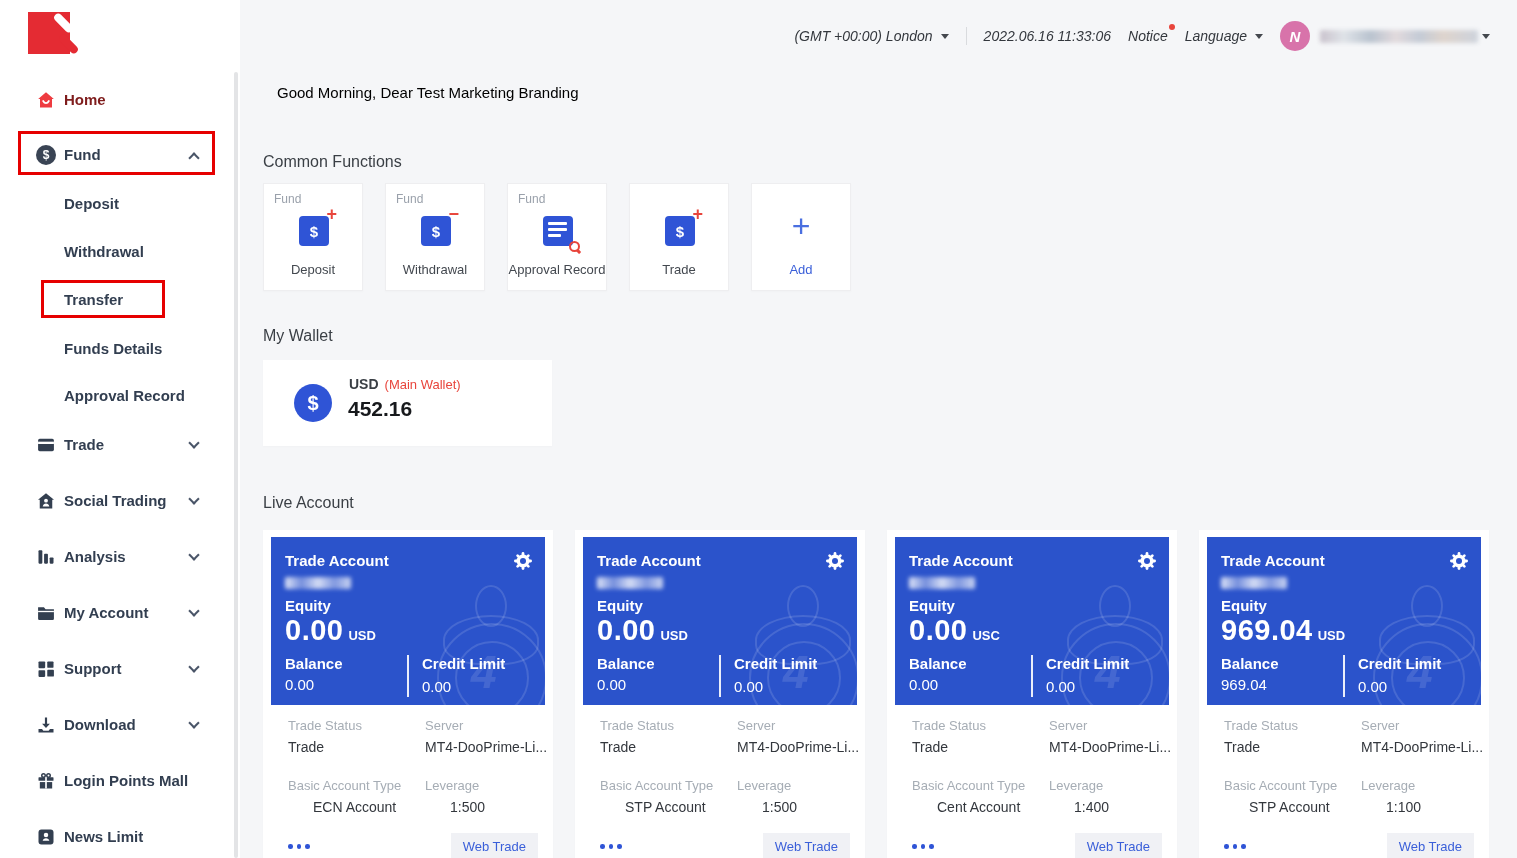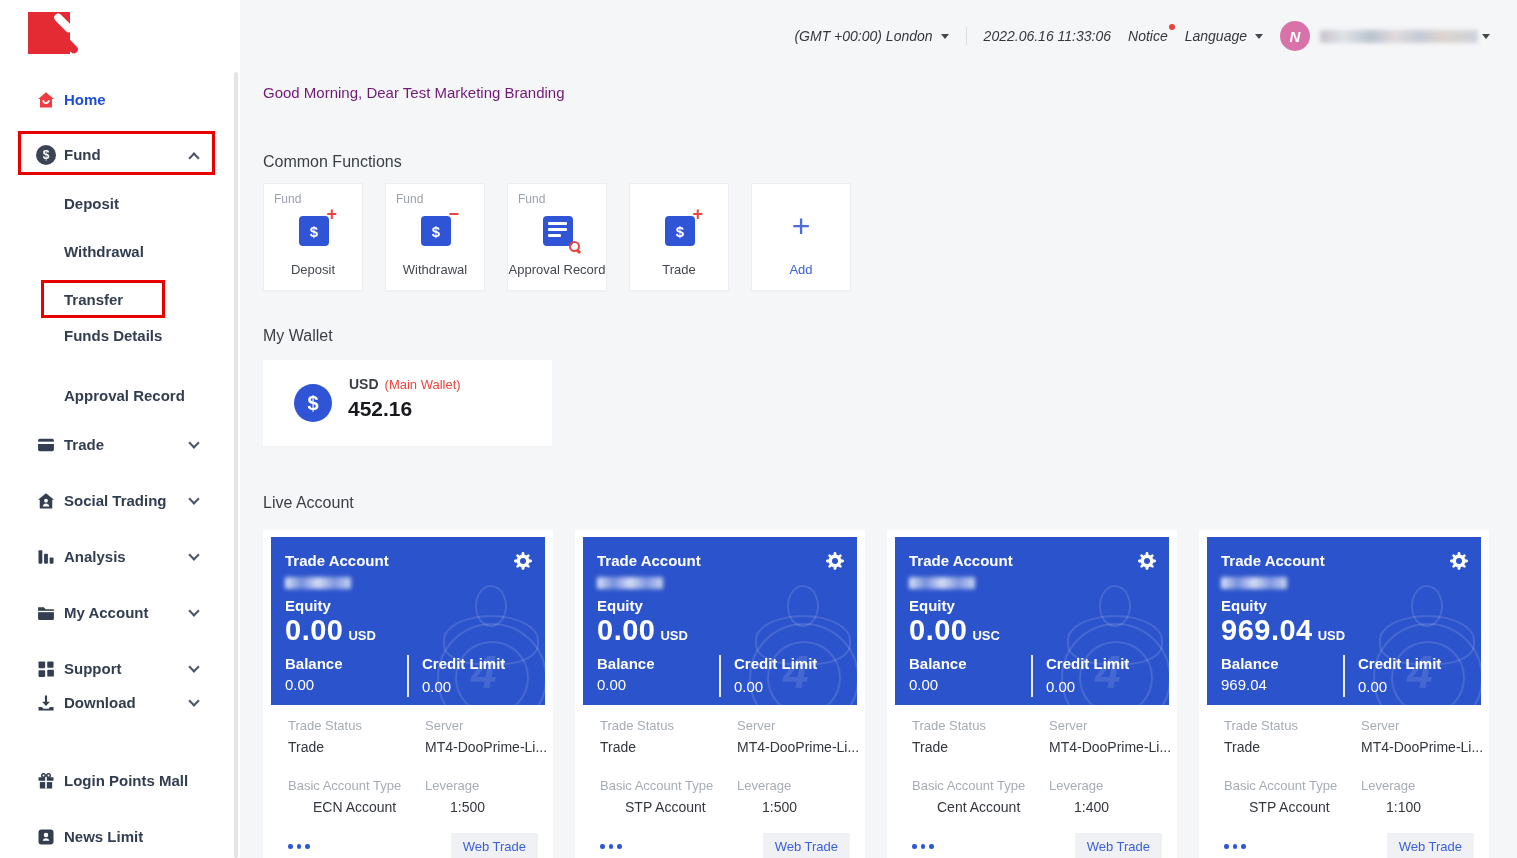--- a/index.html
+++ b/index.html
@@ -10,21 +10,21 @@
   .sidebar { position:absolute; left:0; top:0; width:240px; height:858px; background:#fff; z-index:2; }
   .logo { position:absolute; left:28px; top:10px; width:56px; height:52px; }
   .logo-square { position:absolute; left:0; top:2px; width:42px; height:42px; background:#e42b33; }
   .logo-slash { position:absolute; width:23px; height:8px; border-radius:5px; transform:rotate(45deg); }
   .logo-slash.white { background:#fff; left:24px; top:9px; }
   .logo-slash.red { background:#e42b33; left:29px; top:30px; }
 
   .nav-item { position:absolute; left:0; width:240px; height:40px; cursor:pointer; }
   .nav-icon { position:absolute; left:36px; top:10px; width:20px; height:20px; display:flex; align-items:center; justify-content:center; }
   .nav-label { position:absolute; left:64px; top:10px; font-size:15px; font-weight:700; color:#323e50; line-height:20px; }
-  .nav-label.red { color:#1d4ed8; }
+  .nav-label.red { color:#7f1d1d; }
   .sub-label { position:absolute; left:64px; top:10px; font-size:15px; font-weight:700; color:#323e50; line-height:20px; }
   .chev { position:absolute; right:42px; top:17px; width:8px; height:8px; border-right:2px solid #4a5568; border-bottom:2px solid #4a5568; }
   .chev.down { transform:rotate(45deg); top:14px; }
   .chev.up { transform:rotate(-135deg); top:19px; }
   .fund-circ { width:20px; height:20px; border-radius:50%; background:#3a4454; color:#fff; font-size:12px; font-weight:700; display:flex; align-items:center; justify-content:center; }
   .side-scroll { position:absolute; right:2px; top:72px; width:4px; height:786px; background:#e3e4e6; border-radius:2px; }
 
   
   .annotation { position:absolute; border:3px solid #e60000; z-index:6; pointer-events:none; }
   .ann-fund { left:18px; top:131px; width:197px; height:44px; }
@@ -35,21 +35,21 @@
   .tb-item { display:flex; align-items:center; cursor:pointer;font-style:italic; }
   .caret { width:0; height:0; border-left:4px solid transparent; border-right:4px solid transparent; border-top:5px solid #44484e; display:inline-block; margin-left:8px; }
   .divider-v { width:1px; height:18px; background:#d9dbde; }
   .notice-wrap { position:relative; }
   .notice-dot { position:absolute; right:-7px; top:-4px; width:6px; height:6px; border-radius:50%; background:#e8453c; }
   .avatar { width:30px; height:30px; border-radius:50%; background:#d873aa; color:#fff; font-size:15px; font-weight:700; display:flex; align-items:center; justify-content:center; }
   .blur-gray { background:linear-gradient(90deg,#c9c2cc,#dfe3e8 15%,#b9c3cf 32%,#e2dadd 48%,#c4cbd6 63%,#ded4cd 78%,#cdd3dc 100%); filter:blur(2px); border-radius:2px; }
   .name-blur { width:158px; height:13px; margin-left:10px; }
 
   
-  .greeting { position:absolute; left:263px; top:84px; font-size:15px; color:#701a75; }
+  .greeting { position:absolute; left:277px; top:84px; font-size:15px; color:#000000; }
   .sec-title { position:absolute; font-size:16px; color:#3a3f45; }
 
   
   .func-card { position:absolute; top:183px; width:100px; height:108px; background:#fff; border:1px solid #eeeef0; box-shadow:0 1px 2px rgba(0,0,0,0.02); cursor:pointer; }
   .func-cat { position:absolute; left:10px; top:8px; font-size:12px; color:#9aa1ab; }
   .func-icon { position:absolute; left:35px; top:32px; width:30px; height:30px; }
   .dsq { width:30px; height:30px; background:#2f54d6; border-radius:4px; color:#fff; display:flex; align-items:center; justify-content:center; font-size:15px; font-weight:700; }
   .corner { position:absolute; right:-8px; top:-11px; color:#e8453c; font-size:18px; font-weight:700; line-height:18px; }
   .doc-lines { width:30px; height:30px; background:#2f54d6; border-radius:4px; padding:6px 5px; display:flex; flex-direction:column; gap:3.5px; }
   .doc-lines i { display:block; height:2.6px; background:#fff; border-radius:1px; }
@@ -128,21 +128,21 @@
 
   <div class="nav-item" style="top:184px;">
     <span class="sub-label">Deposit</span>
   </div>
   <div class="nav-item" style="top:232px;">
     <span class="sub-label">Withdrawal</span>
   </div>
   <div class="nav-item" style="top:280px;">
     <span class="sub-label">Transfer</span>
   </div>
-  <div class="nav-item" style="top:316px;">
+  <div class="nav-item" style="top:329px;">
     <span class="sub-label">Funds Details</span>
   </div>
   <div class="nav-item" style="top:376px;">
     <span class="sub-label">Approval Record</span>
   </div>
 
   <div class="nav-item" style="top:425px;">
     <span class="nav-icon">
       <svg width="20" height="20" viewBox="0 0 24 24">
           <rect x="2.5" y="4.5" width="19" height="15" rx="2" fill="#333f50"></rect>
@@ -194,21 +194,21 @@
           <rect x="3" y="3" width="8" height="8" rx="1"></rect>
           <rect x="13.5" y="3" width="7.5" height="7.5" rx="1"></rect>
           <rect x="3" y="13.5" width="8" height="8" rx="1"></rect>
           <rect x="13.5" y="13" width="8" height="8" rx="1"></rect>
         </svg>
     </span>
     <span class="nav-label">Support</span>
     <span class="chev down"></span>
   </div>
 
-  <div class="nav-item" style="top:683px;text-align:right;">
+  <div class="nav-item" style="top:705px;text-align:right;">
     <span class="nav-icon">
       <svg width="20" height="20" viewBox="0 0 24 24" fill="#333f50">
           <path d="M10.7 3h2.6v7.4h3.4L12 15.6 7.3 10.4h3.4z"></path>
           <path d="M3 16.8h4.2l1.6 2.2h6.4l1.6-2.2H21V21H3z"></path>
         </svg>
     </span>
     <span class="nav-label">Download</span>
     <span class="chev down"></span>
   </div>
 

